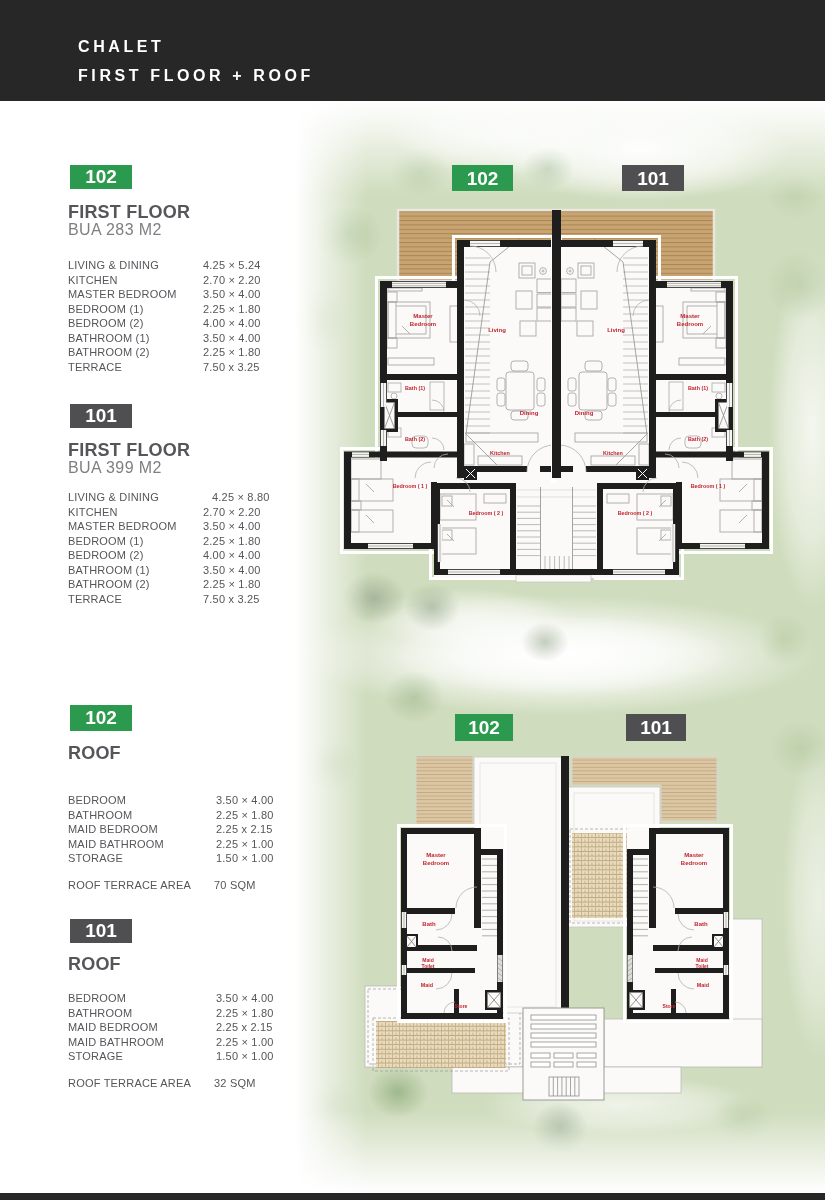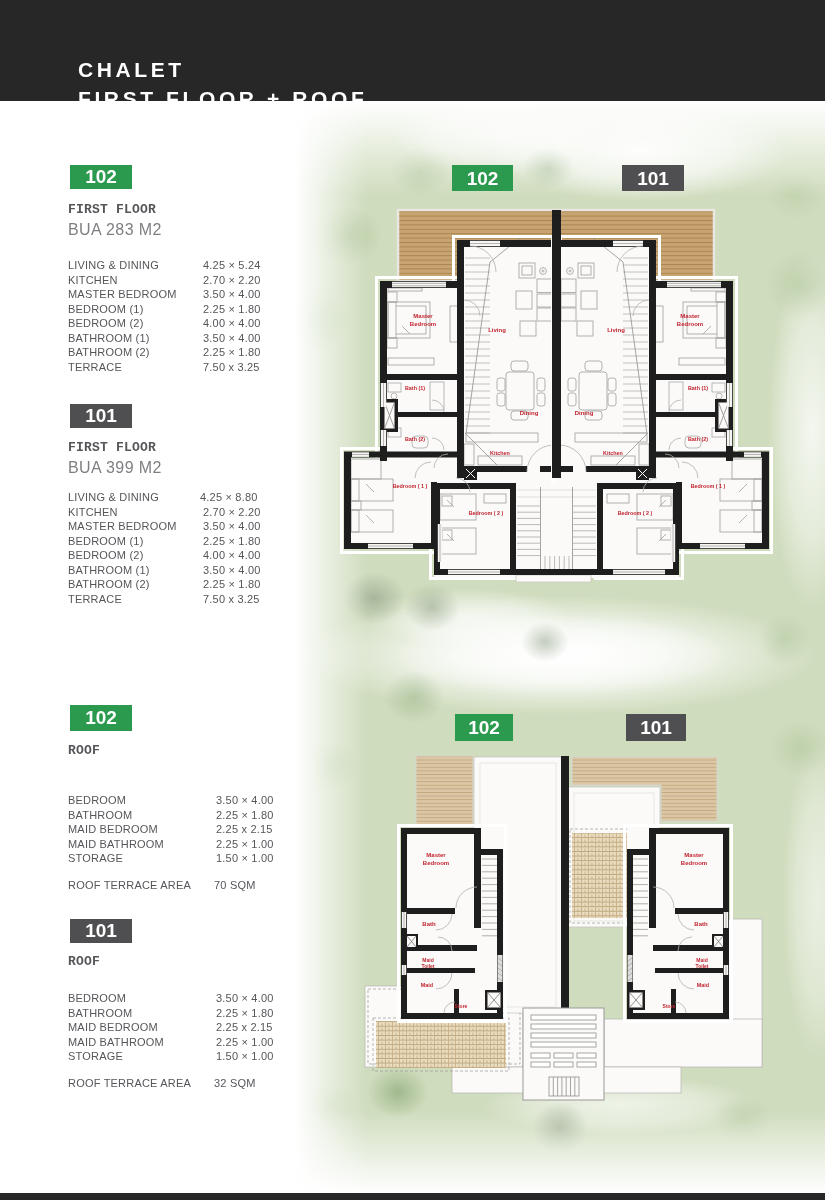--- a/index.html
+++ b/index.html
@@ -1,26 +1,26 @@
 <!DOCTYPE html>
 <html><head>
 <meta charset="utf-8">
 <style>
   html,body{margin:0;padding:0;}
   body{width:825px;height:1200px;position:relative;background:#ffffff;
        font-family:"Liberation Sans",sans-serif;overflow:hidden;}
   .abs{position:absolute;}
   .hdr{left:0;top:0;width:825px;height:101px;background:#272727;color:#fff;}
-  .hdr .t{position:absolute;left:78px;top:33px;font-size:21px;font-weight:bold;
-          letter-spacing:3.6px;line-height:28.5px;white-space:nowrap;margin-top:23px;}
+  .hdr .t{position:absolute;left:78px;top:33px;font-size:16px;font-weight:bold;
+          letter-spacing:3.6px;line-height:28.5px;white-space:nowrap;}
   .ftr{left:0;top:1193px;width:825px;height:7px;background:#272727;}
   .badge{color:#fff;font-weight:bold;text-align:center;}
   .b-green{background:#2b9a4e;}
   .b-dark{background:#4f4f51;}
-  .sec-title{font-size:13px;font-weight:bold;color:#55565a;letter-spacing:0.2px;font-family:Liberation Mono, monospace;}
+  .sec-title{font-size:18px;font-weight:bold;color:#55565a;letter-spacing:0.2px;}
   .sec-sub{font-size:16px;color:#7e7f82;letter-spacing:0.4px;}
   .rlist{font-size:11px;font-weight:normal;color:#55565a;line-height:14.55px;letter-spacing:0.2px;}
   .rlist .v{position:absolute;}
 </style>
 </head>
 <body>
 
 <div class="abs hdr">
     <div class="t">CHALET<br>FIRST FLOOR + ROOF</div>
   </div>
@@ -36,21 +36,21 @@
   <div>BEDROOM (2)<span class="v" style="left:135px;">4.00 × 4.00</span></div>
   <div>BATHROOM (1)<span class="v" style="left:135px;">3.50 × 4.00</span></div>
   <div>BATHROOM (2)<span class="v" style="left:135px;">2.25 ×  1.80</span></div>
   <div>TERRACE<span class="v" style="left:135px;">7.50 x 3.25</span></div>
 </div>
 
 <div class="abs badge b-dark" style="left:70px;top:404px;width:62px;height:24px;font-size:19px;line-height:24px;">101</div>
 <div class="abs sec-title" style="left:68px;top:440px;">FIRST FLOOR</div>
 <div class="abs sec-sub" style="left:68px;top:459px;">BUA 399 M2</div>
 <div class="abs rlist" style="left:68px;top:490px;width:260px;">
-  <div>LIVING &amp; DINING<span class="v" style="left:132px;text-align:center;">4.25 × 8.80</span></div>
+  <div>LIVING &amp; DINING<span class="v" style="left:144px;text-align:center;">4.25 × 8.80</span></div>
   <div>KITCHEN<span class="v" style="left:135px;">2.70 × 2.20</span></div>
   <div>MASTER BEDROOM<span class="v" style="left:135px;">3.50 × 4.00</span></div>
   <div>BEDROOM (1)<span class="v" style="left:135px;">2.25 ×  1.80</span></div>
   <div>BEDROOM (2)<span class="v" style="left:135px;">4.00 × 4.00</span></div>
   <div>BATHROOM (1)<span class="v" style="left:135px;">3.50 × 4.00</span></div>
   <div>BATHROOM (2)<span class="v" style="left:135px;">2.25 ×  1.80</span></div>
   <div>TERRACE<span class="v" style="left:135px;">7.50 x 3.25</span></div>
 </div>
 
 <div class="abs badge b-green" style="left:70px;top:705px;width:62px;height:26px;font-size:19px;line-height:26px;">102</div>

